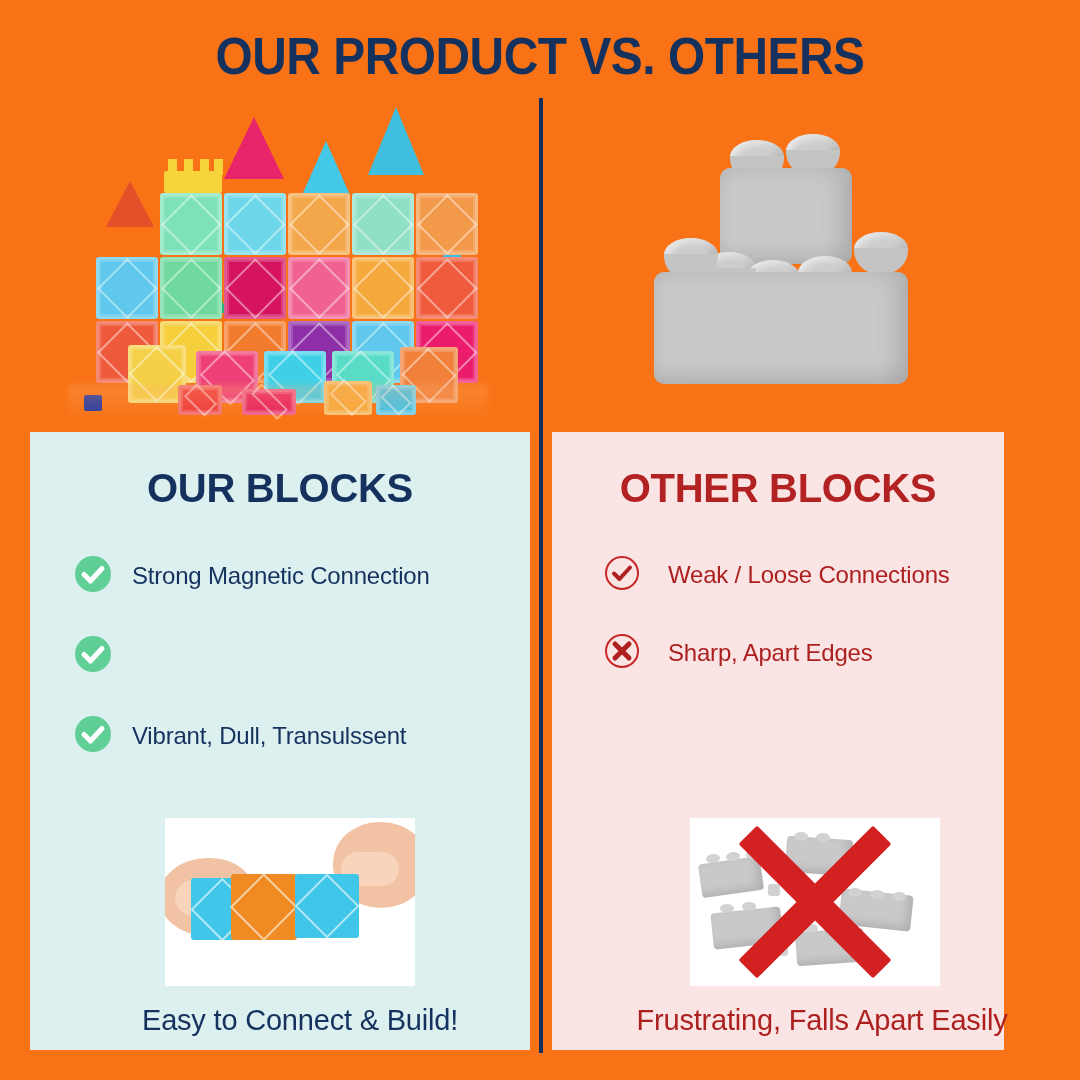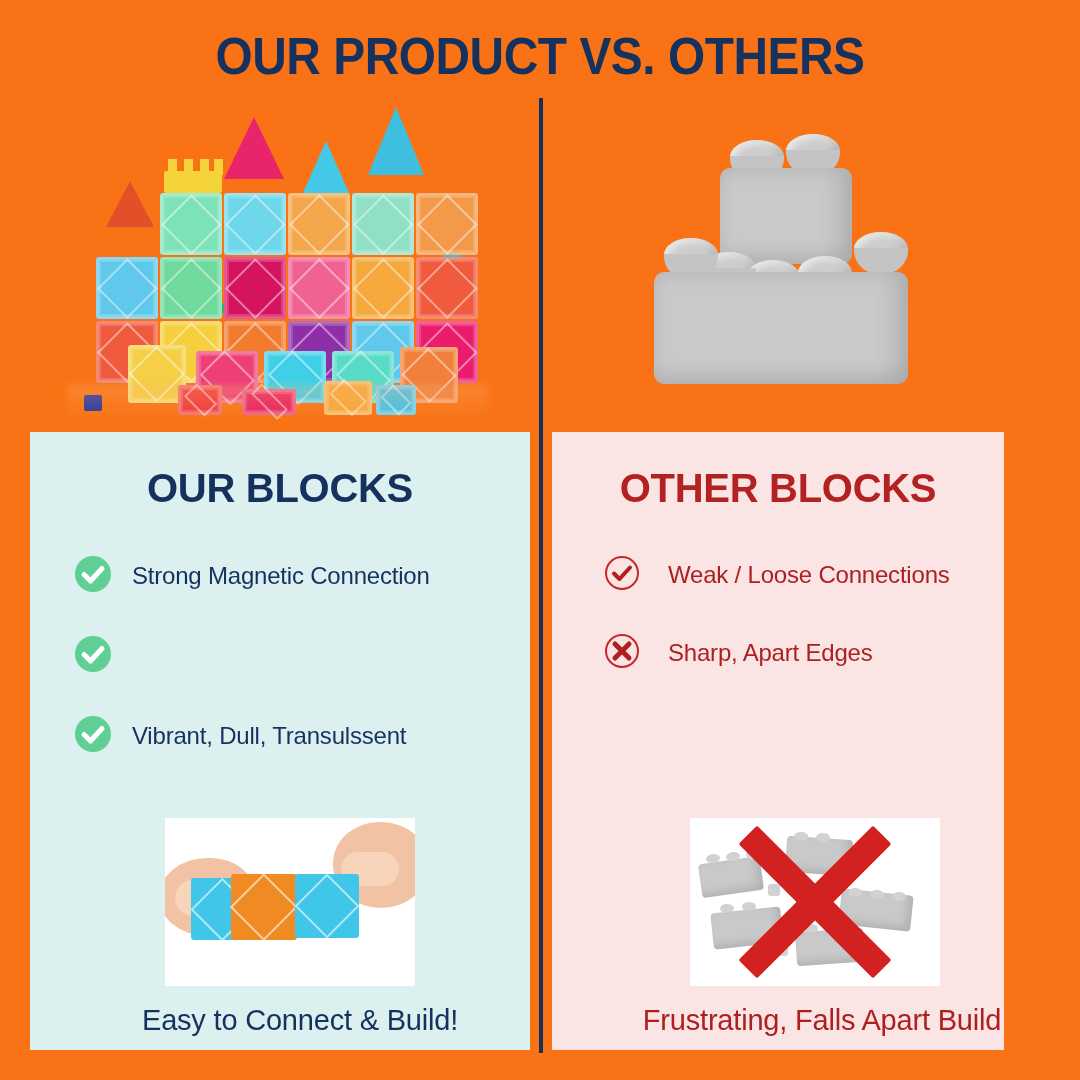--- a/index.html
+++ b/index.html
@@ -299,16 +299,16 @@
 
       <div class="sstud" style="left:78px;  top:66px; width:12px; height:12px; border-radius:3px;"></div>
       <div class="sstud" style="left:88px;  top:128px; width:10px; height:10px; border-radius:3px;"></div>
 
       <div style="position:absolute;inset:0;">
         <div class="xbar" style="transform:translate(-50%,-50%) rotate(45deg);"></div>
         <div class="xbar" style="transform:translate(-50%,-50%) rotate(-45deg);"></div>
       </div>
     </div>
 
-    <div class="caption cap-right">Frustrating, Falls Apart Build</div>
+    <div class="caption cap-right">Frustrating, Falls Apart Easily</div>
   </div>
 
 </div>
 
 </body></html>

